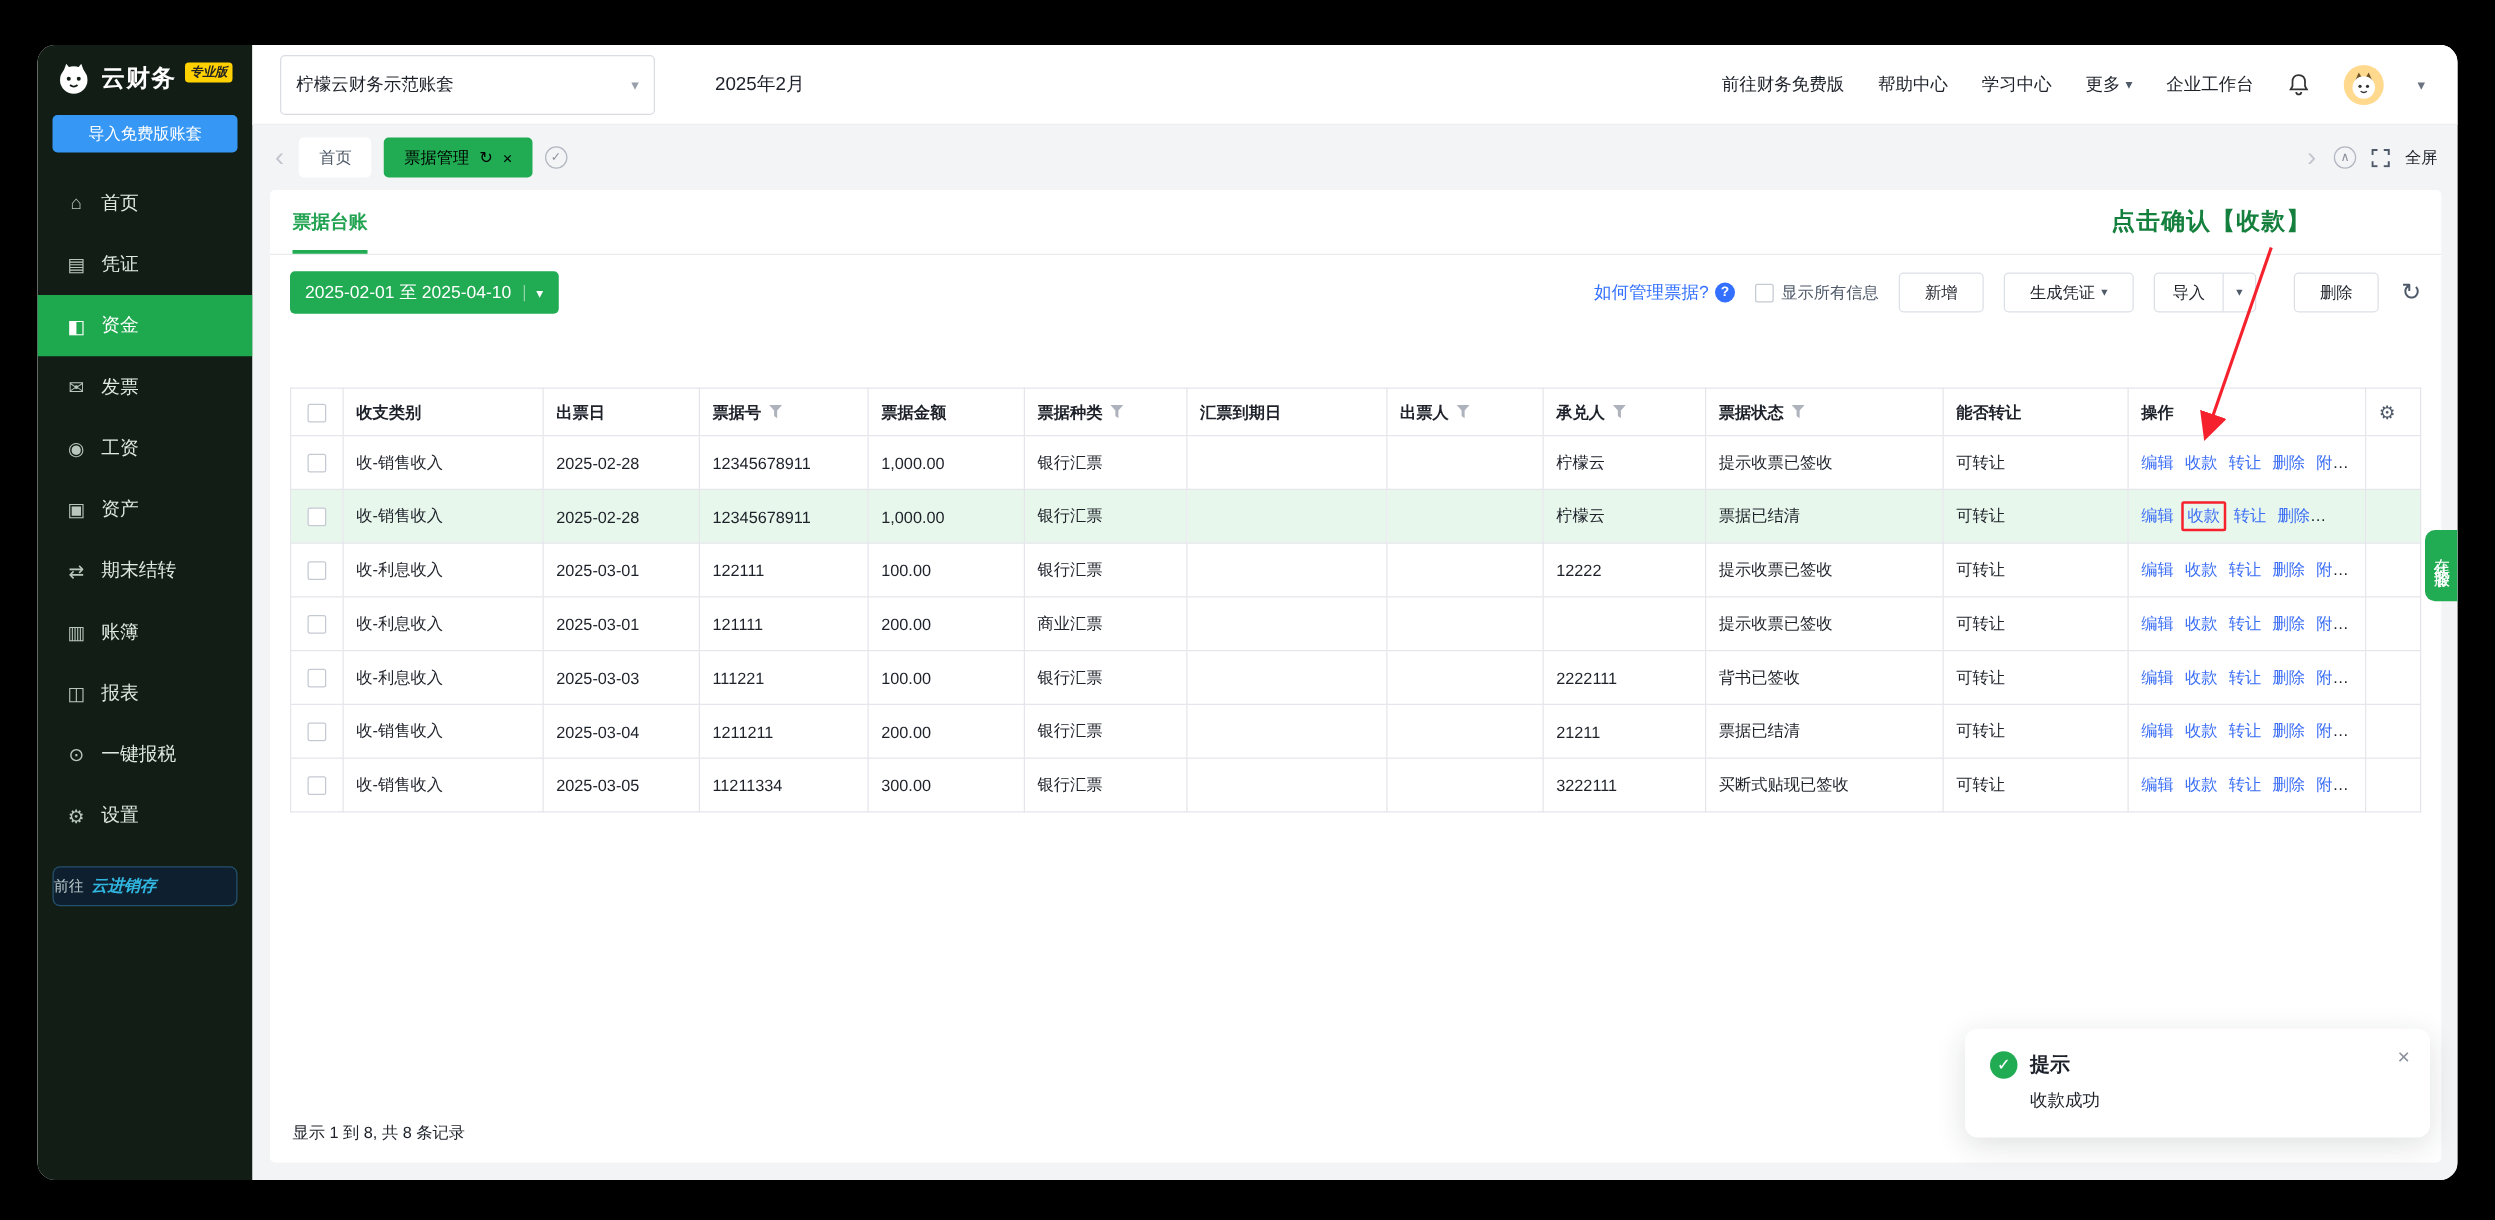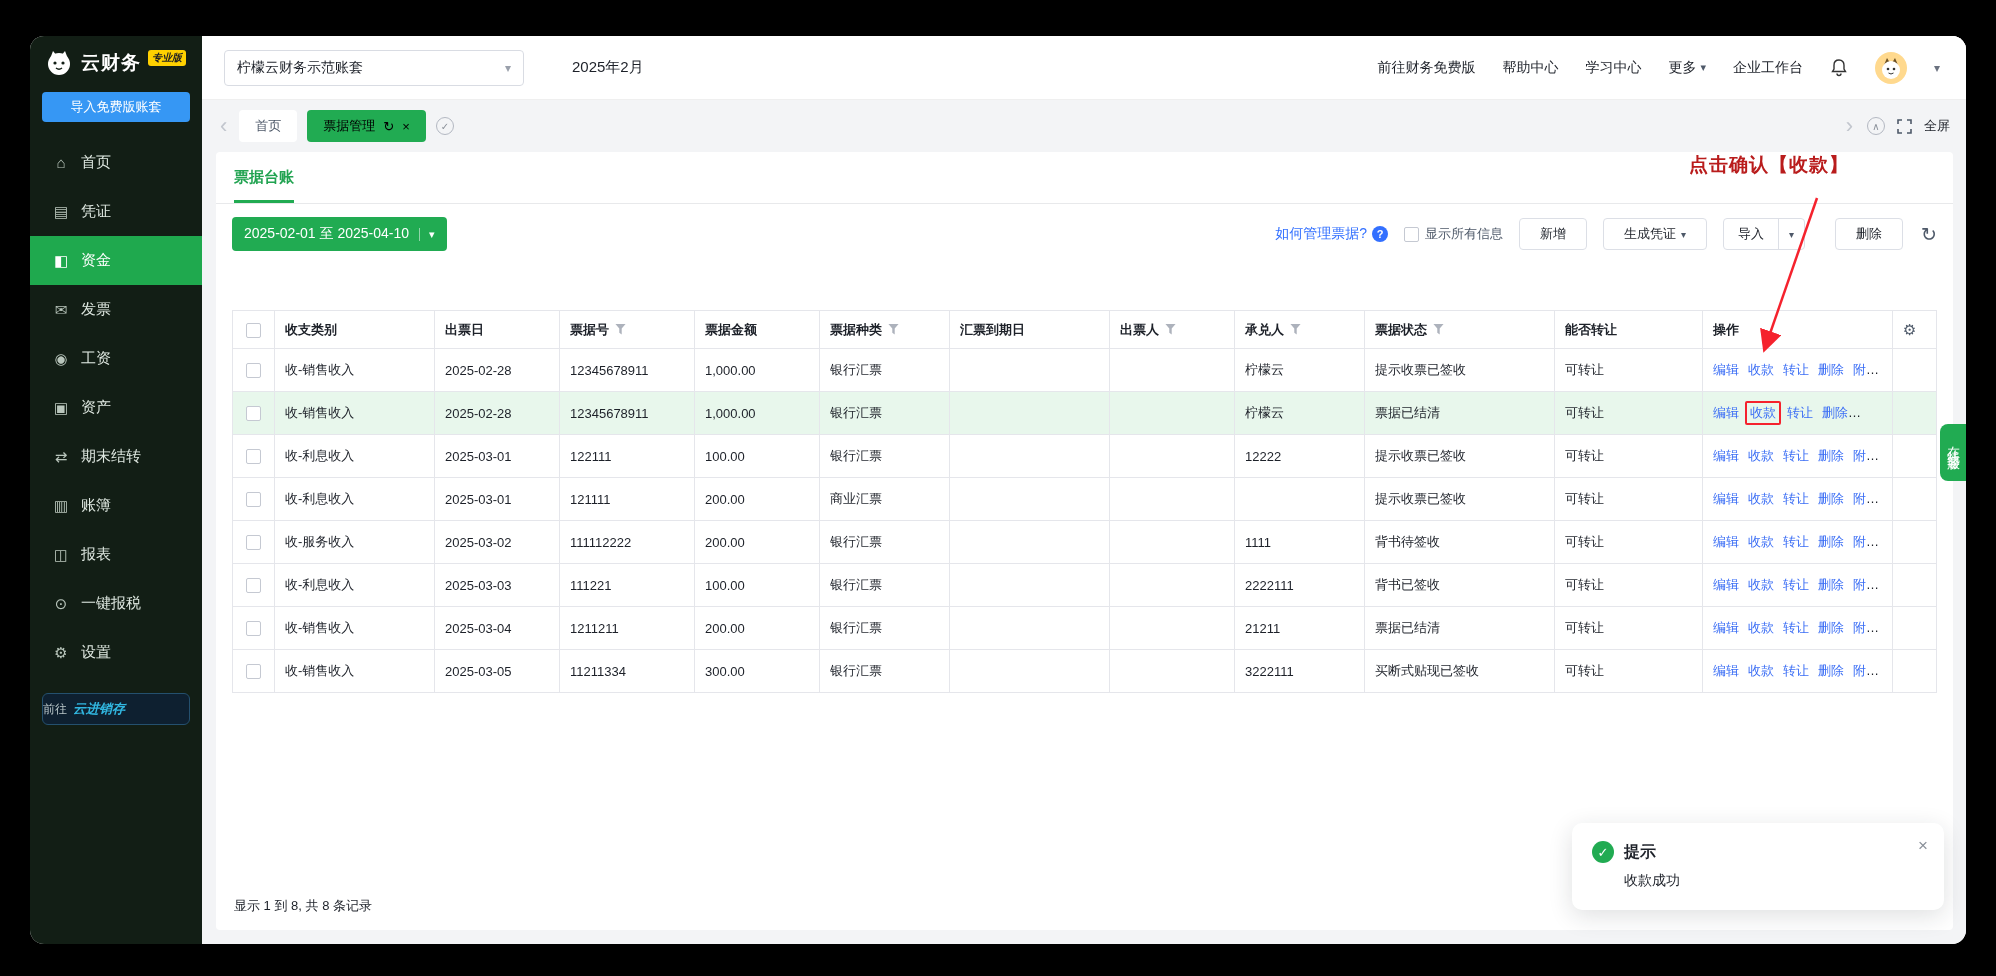--- a/index.html
+++ b/index.html
@@ -27,21 +27,21 @@
                 border-radius:6px; display:flex; align-items:center; justify-content:flex-start; gap:6px;
                 font-size:12px; cursor:pointer; font-family:inherit; }
   .bottom-btn .pfx { color:#b9c6c8; }
   .bottom-btn .brand { color:#31b6e0; font-weight:700; font-style:italic; font-size:13px; }
 
   
   .main { flex:1; min-width:0; display:flex; flex-direction:column; background:#f3f4f6; position:relative; }
 
   .topbar { height:64px; background:#fff; border-bottom:1px solid #efefef; display:flex; align-items:center;
             padding:0 26px 0 22px; flex-shrink:0; }
-  .acct-select { width:300px; height:36px; border:1px solid #d9dce3; border-radius:4px; display:flex;
+  .acct-select { width:300px; height:48px; border:1px solid #d9dce3; border-radius:4px; display:flex;
                  align-items:center; justify-content:space-between; padding:0 12px; font-size:14px;
                  color:#1d2129; cursor:pointer; background:#fff; }
   .acct-select .caret { color:#9aa0ab; font-size:12px; }
   .period { margin-left:48px; font-size:15px; color:#1d2129; }
   .top-right { margin-left:auto; display:flex; align-items:center; gap:27px; }
   .top-link { font-size:14px; color:#1d2129; text-decoration:none; cursor:pointer; display:inline-flex; align-items:center; }
   .top-link .caret { font-size:11px; color:#4e5969; margin-left:4px; }
   .bell { display:inline-flex; cursor:pointer; }
   .avatar { width:32px; height:32px; border-radius:50%; background:#ffd98e; overflow:hidden; cursor:pointer;
             display:inline-flex; align-items:center; justify-content:center; }
@@ -97,21 +97,21 @@
   .cb { display:inline-block; width:15px; height:15px; border:1px solid #c5c9d2; border-radius:2px;
         background:#fff; vertical-align:middle; cursor:pointer; }
   .funnel { display:inline-block; width:11px; height:11px; margin-left:6px; background:#adb2bc;
             clip-path:polygon(0 0,100% 0,61% 45%,61% 100%,39% 84%,39% 45%); vertical-align:-1px; cursor:pointer; }
   .gear { font-size:15px; color:#4e5969; cursor:pointer; }
   .act-link { color:#3b6ef5; text-decoration:none; margin-right:9px; cursor:pointer; }
   .act-link.red-box { border:2px solid #f5222d; border-radius:2px; padding:1px 3px; margin:-2px 6px -2px -3px; display:inline-block; }
 
   .pg-footer { position:absolute; left:18px; bottom:15px; font-size:13px; color:#1d2129; }
 
-  .annotation { position:absolute; top:0; right:104px; color:#b91c1c; font-size:19px; font-weight:700;
+  .annotation { position:absolute; top:12px; right:104px; color:#15803d; font-size:19px; font-weight:700;
                 letter-spacing:1px; z-index:4; }
   .arrow-svg { position:absolute; top:44px; right:116px; z-index:4; pointer-events:none; }
 
   
   .toast { position:absolute; right:22px; bottom:34px; width:372px; background:#fff; border-radius:10px;
            box-shadow:0 6px 24px rgba(31,35,41,.14); padding:18px 20px 20px; z-index:6; }
   .toast-head { display:flex; align-items:center; gap:10px; }
   .toast-check { width:22px; height:22px; border-radius:50%; background:#21ab52; color:#fff; font-size:13px;
                  display:inline-flex; align-items:center; justify-content:center; flex-shrink:0; }
   .toast-title { font-size:16px; font-weight:700; color:#1d2129; }
@@ -380,35 +380,20 @@
                 <td></td>
                 <td></td>
                 <td></td>
                 <td>提示收票已签收</td>
                 <td>可转让</td>
                 <td class="col-actions"><a class="act-link">编辑</a><a class="act-link">收款</a><a class="act-link">转让</a><a class="act-link">删除</a><a class="act-link">附件</a></td>
                 <td></td>
               </tr>
               <tr>
                 <td class="row-cb"><span class="cb"></span></td>
-                <td>收-服务收入</td>
-                <td>2025-03-02</td>
-                <td>111112222</td>
-                <td>200.00</td>
-                <td>银行汇票</td>
-                <td></td>
-                <td></td>
-                <td>1111</td>
-                <td>背书待签收</td>
-                <td>可转让</td>
-                <td class="col-actions"><a class="act-link">编辑</a><a class="act-link">收款</a><a class="act-link">转让</a><a class="act-link">删除</a><a class="act-link">附件</a></td>
-                <td></td>
-              </tr>
-              <tr>
-                <td class="row-cb"><span class="cb"></span></td>
                 <td>收-利息收入</td>
                 <td>2025-03-03</td>
                 <td>111221</td>
                 <td>100.00</td>
                 <td>银行汇票</td>
                 <td></td>
                 <td></td>
                 <td>2222111</td>
                 <td>背书已签收</td>
                 <td>可转让</td>

